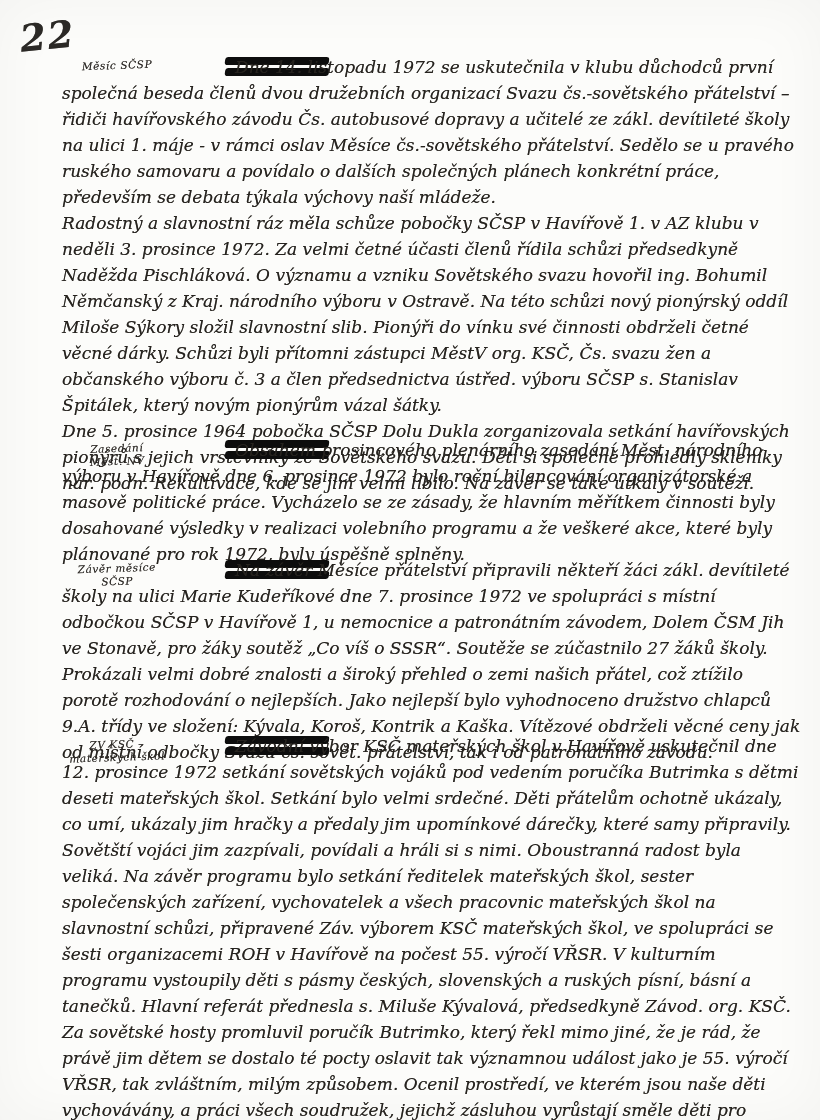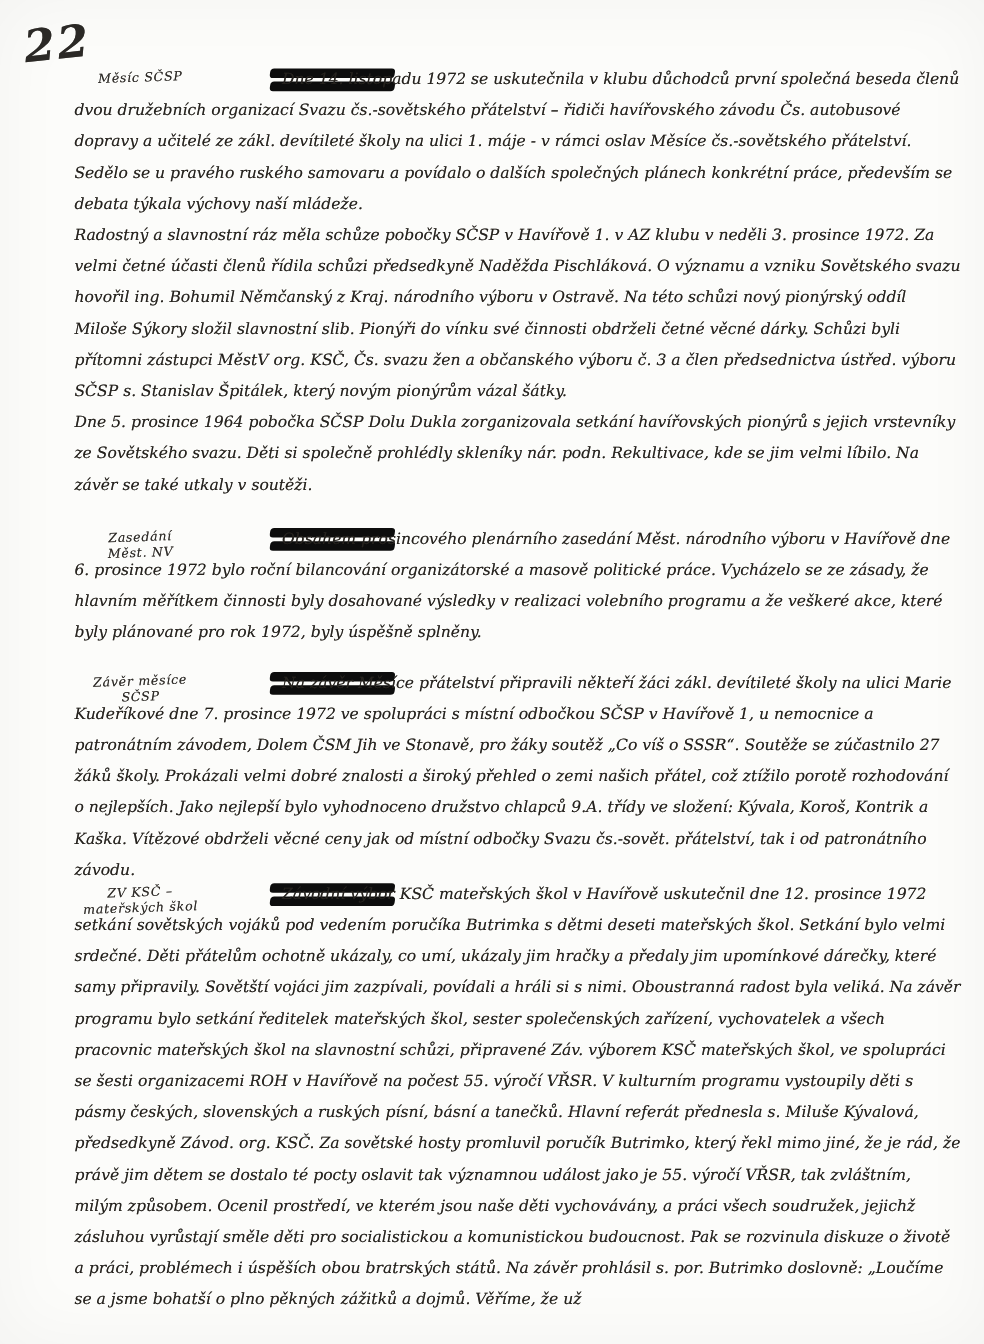--- a/index.html
+++ b/index.html
@@ -43,21 +43,21 @@
     position:absolute;left:225px;top:3px;width:104px;
   }
   .bar{
     height:8px;background:#0d0d0d;border-radius:3px;
     transform:skewX(-8deg);
   }
   .bar + .bar{margin-top:3px;}
   .section-text{
     position:absolute;left:62px;top:0;width:740px;
     font-style:italic;
-    font-size:13px;line-height:26px;
+    font-size:17px;line-height:26px;
     color:#26231f;
   }
   .section-text p{
     margin:0;
   }
   .section-text p.first{
     text-indent:173px;
   }
   .ink{text-shadow:0 0 0.4px rgba(40,36,30,0.6);}
 </style>

